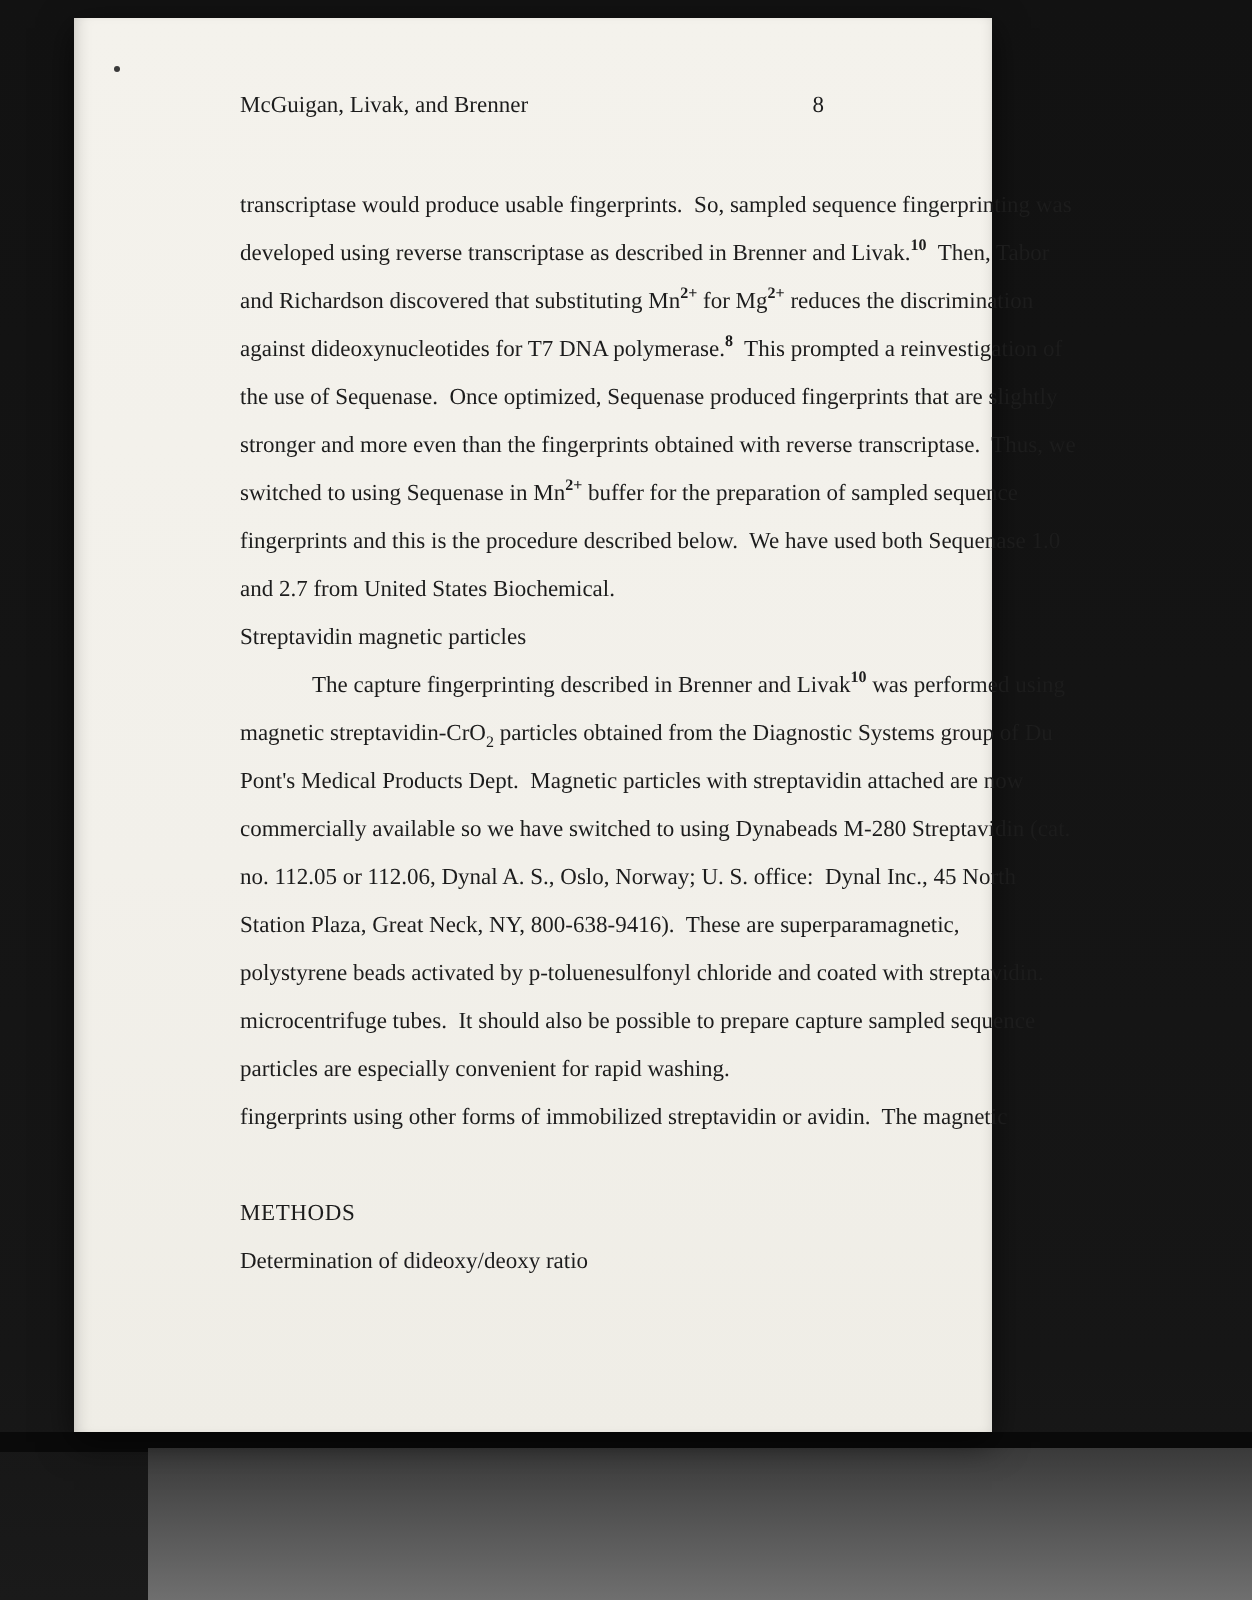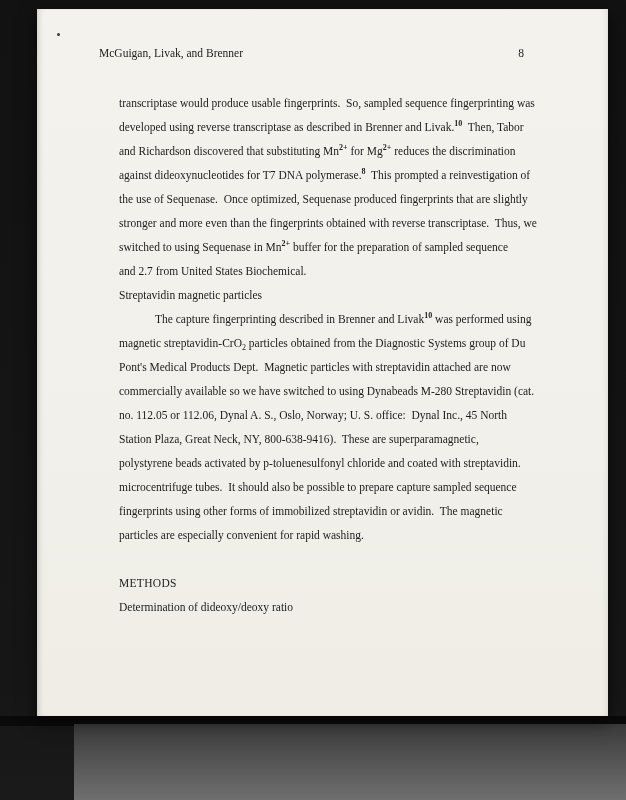--- a/index.html
+++ b/index.html
@@ -24,26 +24,26 @@
     left: 0;
     top: 716px;
     right: 0;
     height: 10px;
     background: #0a0a0a;
   }
   .paper {
     position: absolute;
     left: 37px;
     top: 9px;
-    width: 571px;
+    width: 459px;
     height: 707px;
     background: linear-gradient(180deg, #f4f2ec 0%, #f2f0ea 60%, #efede6 100%);
     box-shadow: 0 5px 16px rgba(0,0,0,0.6), inset 6px 0 10px -8px rgba(0,0,0,0.35), inset -4px 0 8px -6px rgba(0,0,0,0.2);
     box-sizing: border-box;
-    padding: 36px 84px 0 62px;
+    padding: 36px 84px 0 83px;
     color: #1c1c1c;
     font-size: 11.5px;
   }
   .speck {
     position: absolute;
     left: 20px;
     top: 24px;
     width: 3px;
     height: 3px;
     border-radius: 50%;
@@ -53,21 +53,20 @@
     display: flex;
     justify-content: space-between;
     line-height: 16px;
   }
   .page-body { margin-top: 30px; }
   .block { margin: 0; }
   .line {
     white-space: pre;
     line-height: 24px;
     height: 24px;
-    margin-left: 20px;
   }
   .indent { text-indent: 36px; }
   sup { font-size: 8px; vertical-align: super; line-height: 0; font-weight: bold; }
   sub { font-size: 8px; vertical-align: sub; line-height: 0; }
   .heading-italic .line { }
   .heading-bold .line { font-weight: 400; letter-spacing: 0.3px; }
   .space-before { margin-top: 24px; }
 </style>
 </head>
 <body>
@@ -83,36 +82,37 @@
     </div>
     <div class="page-body" id="page-body">
         <div class="block paragraph">
           <div class="line">transcriptase would produce usable fingerprints.  So, sampled sequence fingerprinting was</div>
           <div class="line">developed using reverse transcriptase as described in Brenner and Livak.<sup>10</sup>  Then, Tabor</div>
           <div class="line">and Richardson discovered that substituting Mn<sup>2+</sup> for Mg<sup>2+</sup> reduces the discrimination</div>
           <div class="line">against dideoxynucleotides for T7 DNA polymerase.<sup>8</sup>  This prompted a reinvestigation of</div>
           <div class="line">the use of Sequenase.  Once optimized, Sequenase produced fingerprints that are slightly</div>
           <div class="line">stronger and more even than the fingerprints obtained with reverse transcriptase.  Thus, we</div>
           <div class="line">switched to using Sequenase in Mn<sup>2+</sup> buffer for the preparation of sampled sequence</div>
+          <div class="line">fingerprints and this is the procedure described below.  We have used both Sequenase 1.0</div>
           <div class="line">and 2.7 from United States Biochemical.</div>
         </div>
         <div class="block heading-italic">
           <div class="line">Streptavidin magnetic particles</div>
         </div>
         <div class="block paragraph">
           <div class="line indent">The capture fingerprinting described in Brenner and Livak<sup>10</sup> was performed using</div>
           <div class="line">magnetic streptavidin-CrO<sub>2</sub> particles obtained from the Diagnostic Systems group of Du</div>
           <div class="line">Pont's Medical Products Dept.  Magnetic particles with streptavidin attached are now</div>
           <div class="line">commercially available so we have switched to using Dynabeads M-280 Streptavidin (cat.</div>
           <div class="line">no. 112.05 or 112.06, Dynal A. S., Oslo, Norway; U. S. office:  Dynal Inc., 45 North</div>
           <div class="line">Station Plaza, Great Neck, NY, 800-638-9416).  These are superparamagnetic,</div>
           <div class="line">polystyrene beads activated by p-toluenesulfonyl chloride and coated with streptavidin.</div>
           <div class="line">microcentrifuge tubes.  It should also be possible to prepare capture sampled sequence</div>
+          <div class="line">particles are especially convenient for rapid washing.</div>
           <div class="line">fingerprints using other forms of immobilized streptavidin or avidin.  The magnetic</div>
-          <div class="line">particles are especially convenient for rapid washing.</div>
         </div>
         <div class="block heading-bold space-before">
           <div class="line">METHODS</div>
         </div>
         <div class="block heading-italic">
           <div class="line">Determination of dideoxy/deoxy ratio</div>
         </div>
       </div>
   </div>
 </div>

